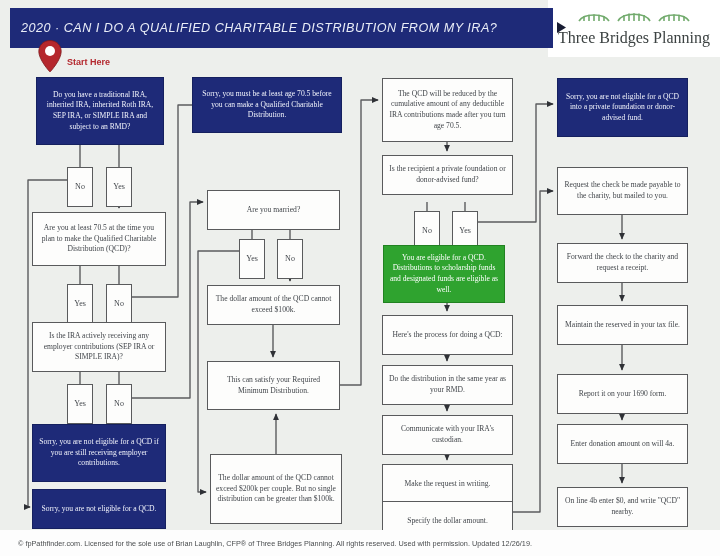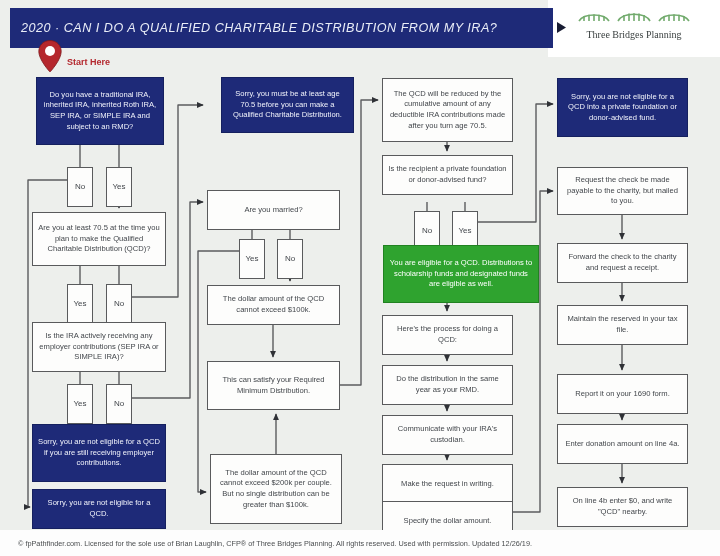--- a/index.html
+++ b/index.html
@@ -8,26 +8,26 @@
     background:#edefec;font-family:"Liberation Sans", sans-serif;
   }
   .logo-corner{position:absolute;left:548px;top:0;width:172px;height:57px;background:#ffffff;}
   .header-bar{
     position:absolute;left:10px;top:8px;width:543px;height:40px;background:#1e2a78;
     display:flex;align-items:center;padding-left:11px;box-sizing:border-box;z-index:2;font-style:italic;
   }
   .header-bar span{color:#e9edf7;font-size:12.6px;letter-spacing:.5px;font-weight:400;}
   .hdr-arrow{position:absolute;left:556px;top:21px;z-index:2;}
   .logo{position:absolute;left:552px;top:8px;width:164px;text-align:center;z-index:2;}
-  .brand-text{font-family:"Liberation Serif", serif;font-size:10px;color:#3c4242;margin-top:1px;}
+  .brand-text{font-family:"Liberation Serif", serif;font-size:16px;color:#3c4242;margin-top:1px;}
   .start-pin{position:absolute;left:38px;top:40px;z-index:3;}
   .start-label{position:absolute;left:67px;top:57px;color:#b4282e;font-weight:bold;font-size:9px;z-index:3;}
   .box{
     position:absolute;box-sizing:border-box;display:flex;align-items:center;justify-content:center;
-    text-align:center;padding:19px 5px;font-size:7.6px;line-height:1.4;z-index:1;
+    text-align:center;padding:19px 5px;font-size:7.6px;line-height:1.4;z-index:1;font-family:Liberation Serif, serif;
   }
   .white{background:#fdfdfc;border:1.4px solid #595a5c;color:#42464b;}
   .navy{background:#1e2a78;border:1.4px solid #15205f;color:#f1f3fb;}
   .green{background:#2fa32f;border:1.4px solid #218221;color:#ffffff;}
   .yn{background:#fdfdfc;border:1.4px solid #595a5c;color:#42464b;font-size:8px;text-align:right;}
   .wires{position:absolute;left:0;top:0;z-index:0;pointer-events:none;}
   .footer{
     position:absolute;left:0;top:530px;width:720px;height:26px;background:#fdfdfd;
     display:flex;align-items:center;padding-left:18px;box-sizing:border-box;z-index:2;
   }
@@ -128,42 +128,42 @@
 <div class="box yn" style="left:106px;top:167px;width:26px;height:26px">Yes</div>
 <div class="box white" style="left:32px;top:212px;width:134px;height:54px">Are you at least 70.5 at the time you plan to make the Qualified Charitable Distribution (QCD)?</div>
 <div class="box yn" style="left:67px;top:284px;width:26px;height:26px">Yes</div>
 <div class="box yn" style="left:106px;top:284px;width:26px;height:26px">No</div>
 <div class="box white" style="left:32px;top:322px;width:134px;height:50px">Is the IRA actively receiving any employer contributions (SEP IRA or SIMPLE IRA)?</div>
 <div class="box yn" style="left:67px;top:384px;width:26px;height:28px">Yes</div>
 <div class="box yn" style="left:106px;top:384px;width:26px;height:28px">No</div>
 <div class="box navy" style="left:32px;top:424px;width:134px;height:58px">Sorry, you are not eligible for a QCD if you are still receiving employer contributions.</div>
 <div class="box navy" style="left:32px;top:489px;width:134px;height:36px">Sorry, you are not eligible for a QCD.</div>
 
-<div class="box navy" style="left:221px;top:77px;width:133px;height:56px">Sorry, you must be at least age 70.5 before you can make a Qualified Charitable Distribution.</div>
+<div class="box navy" style="left:192px;top:77px;width:150px;height:56px">Sorry, you must be at least age 70.5 before you can make a Qualified Charitable Distribution.</div>
 <div class="box white" style="left:207px;top:190px;width:133px;height:24px">Are you married?</div>
 <div class="box yn" style="left:239px;top:239px;width:26px;height:25px">Yes</div>
 <div class="box yn" style="left:277px;top:239px;width:26px;height:25px">No</div>
 <div class="box white" style="left:207px;top:285px;width:133px;height:38px">The dollar amount of the QCD cannot exceed $100k.</div>
 <div class="box white" style="left:207px;top:361px;width:133px;height:49px">This can satisfy your Required Minimum Distribution.</div>
 <div class="box white" style="left:210px;top:454px;width:132px;height:70px">The dollar amount of the QCD cannot exceed $200k per couple. But no single distribution can be greater than $100k.</div>
 
 <div class="box white" style="left:382px;top:78px;width:131px;height:64px">The QCD will be reduced by the cumulative amount of any deductible IRA contributions made after you turn age 70.5.</div>
 <div class="box white" style="left:382px;top:155px;width:131px;height:38px">Is the recipient a private foundation or donor-advised fund?</div>
 <div class="box yn" style="left:414px;top:211px;width:26px;height:23px">No</div>
 <div class="box yn" style="left:452px;top:211px;width:26px;height:23px">Yes</div>
-<div class="box green" style="left:383px;top:245px;width:156px;height:58px">You are eligible for a QCD. Distributions to scholarship funds and designated funds are eligible as well.</div>
+<div class="box green" style="left:383px;top:245px;width:122px;height:58px">You are eligible for a QCD. Distributions to scholarship funds and designated funds are eligible as well.</div>
 <div class="box white" style="left:382px;top:315px;width:131px;height:38px">Here's the process for doing a QCD:</div>
 <div class="box white" style="left:382px;top:365px;width:131px;height:35px">Do the distribution in the same year as your RMD.</div>
 <div class="box white" style="left:382px;top:415px;width:131px;height:38px">Communicate with your IRA's custodian.</div>
 <div class="box white" style="left:382px;top:464px;width:131px;height:26px">Make the request in writing.</div>
 <div class="box white" style="left:382px;top:501px;width:131px;height:22px">Specify the dollar amount.</div>
 
 <div class="box navy" style="left:557px;top:78px;width:131px;height:59px">Sorry, you are not eligible for a QCD into a private foundation or donor-advised fund.</div>
 <div class="box white" style="left:557px;top:167px;width:131px;height:48px">Request the check be made payable to the charity, but mailed to you.</div>
 <div class="box white" style="left:557px;top:243px;width:131px;height:35px">Forward the check to the charity and request a receipt.</div>
 <div class="box white" style="left:557px;top:305px;width:131px;height:38px">Maintain the reserved in your tax file.</div>
 <div class="box white" style="left:557px;top:374px;width:131px;height:28px">Report it on your 1690 form.</div>
-<div class="box white" style="left:557px;top:424px;width:131px;height:39px">Enter donation amount on line 4a.</div>
+<div class="box white" style="left:557px;top:424px;width:131px;height:39px">Enter donation amount on will 4a.</div>
 <div class="box white" style="left:557px;top:487px;width:131px;height:39px">On line 4b enter $0, and write "QCD" nearby.</div>
 
 <div class="footer">
   <span>© fpPathfinder.com. Licensed for the sole use of Brian Laughlin, CFP® of Three Bridges Planning. All rights reserved. Used with permission. Updated 12/26/19.</span>
 </div>
 
 </body></html>

